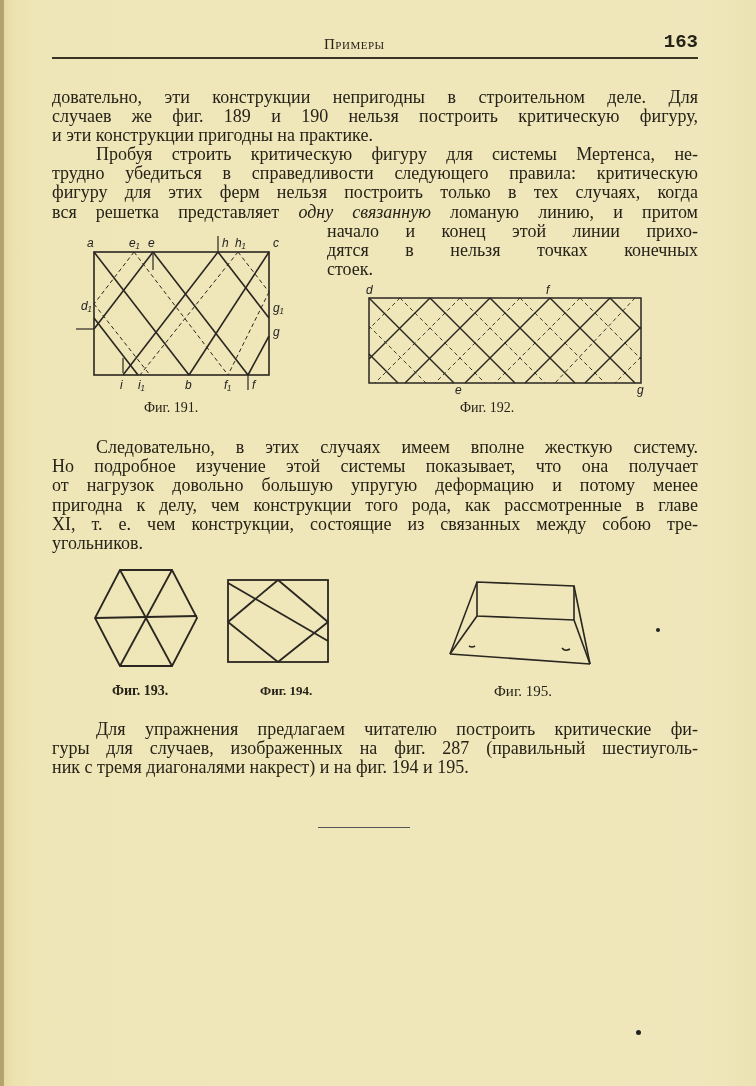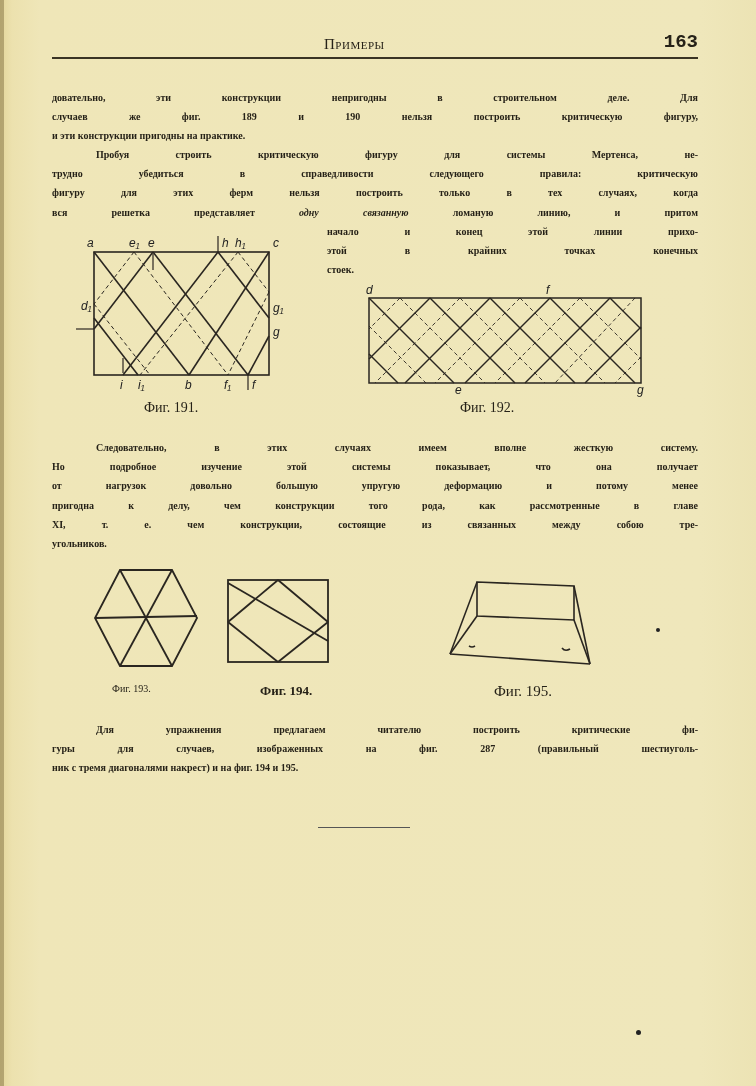--- a/index.html
+++ b/index.html
@@ -7,21 +7,21 @@
     width:756px; height:1086px; overflow:hidden; position:relative;
     background: linear-gradient(90deg, #e3d59a 0px, #ece1ae 12px, #efe6b8 40px, #efe7bb 700px, #ece3b4 756px);
     font-family: "Liberation Serif", "DejaVu Serif", serif;
     color:#262218;
   }
   .left-edge { position:absolute; left:0; top:0; width:4px; height:1086px; background:#8a7a4a; opacity:.55; }
   .header { position:absolute; left:52px; top:28px; width:646px; height:28px; }
   .running-title { position:absolute; left:272px; top:8px; font-size:15px; letter-spacing:.5px; font-variant: small-caps; }
   .page-number { position:absolute; right:0; top:3px; font-size:19px; font-weight:bold;font-family:Liberation Mono, monospace; }
   .header-rule { position:absolute; left:52px; top:57px; width:646px; height:2px; background:#3a3424; }
-  .para { position:absolute; left:52px; width:646px; font-size:10px; line-height:19.2px; text-align:justify; font-weight:bold; }
+  .para { position:absolute; left:52px; width:646px; font-size:18px; line-height:19.2px; text-align:justify; font-weight:normal; }
   .para .line { display:block; white-space:nowrap; text-align-last:justify; }
   .para .line.last { text-align-last:left; }
   .para .indent { padding-left:44px; }
   .it { font-style:italic; }
   .caption { position:absolute; font-size:14px; }
   .fig { position:absolute; }
   .fig svg { display:block; overflow:visible; }
   .lbl { font-family:"Liberation Sans", sans-serif; font-style:italic; font-size:12px; fill:#222; }
   .end-rule { position:absolute; left:318px; top:827px; width:92px; height:1px; background:#555; }
   .speck { position:absolute; width:4px; height:4px; border-radius:50%; background:#222; }
@@ -45,21 +45,21 @@
 
 <div class="para" style="top:145px;">
   <span class="line indent">Пробуя строить критическую фигуру для системы Мертенса, не-</span>
   <span class="line">трудно убедиться в справедливости следующего правила: критическую</span>
   <span class="line">фигуру для этих ферм нельзя построить только в тех случаях, когда</span>
   <span class="line"><span>вся решетка представляет </span><span class="it">одну связанную</span><span> ломаную линию, и притом</span></span>
 </div>
 
 <div class="para" style="top:222px; left:327px; width:371px;">
   <span class="line">начало и конец этой линии прихо-</span>
-  <span class="line">этой в крайних точках конечных</span>
+  <span class="line">дятся в нельзя точках конечных</span>
   <span class="line last">стоек.</span>
 </div>
 
 <div class="fig" style="left:78px; top:232px;">
   <svg width="240" height="160" viewBox="0 0 240 160">
     <g stroke="#2a2620" stroke-width="1.6" fill="none">
       <rect x="16" y="20" width="175" height="123"></rect>
 
       <line x1="16" y1="20" x2="111" y2="143"></line>
       <line x1="75" y1="20" x2="170" y2="143"></line>
@@ -152,21 +152,21 @@
 <div class="fig" style="left:94px; top:568px;">
   <svg width="104" height="102" viewBox="0 0 104 102">
     <g stroke="#2a2620" stroke-width="1.8" fill="none">
       <polygon points="26,2 78,2 103,50 78,98 26,98 1,50"></polygon>
       <line x1="26" y1="2" x2="78" y2="98"></line>
       <line x1="78" y1="2" x2="26" y2="98"></line>
       <line x1="1" y1="50" x2="103" y2="48"></line>
     </g>
   </svg>
 </div>
-<div class="caption" style="left:112px; top:683px; font-size:10px;">Фиг. 193.</div>
+<div class="caption" style="left:112px; top:683px; font-size:14px;font-weight:bold;">Фиг. 193.</div>
 
 <div class="fig" style="left:226px; top:578px;">
   <svg width="104" height="86" viewBox="0 0 104 86">
     <g stroke="#2a2620" stroke-width="1.8" fill="none">
       <rect x="2" y="2" width="100" height="82"></rect>
       <line x1="2" y1="5" x2="102" y2="63"></line>
       <line x1="2" y1="44" x2="52" y2="84"></line>
       <line x1="52" y1="2" x2="2" y2="44"></line>
       <line x1="102" y1="44" x2="52" y2="84"></line>
       <line x1="52" y1="2" x2="102" y2="44"></line>

